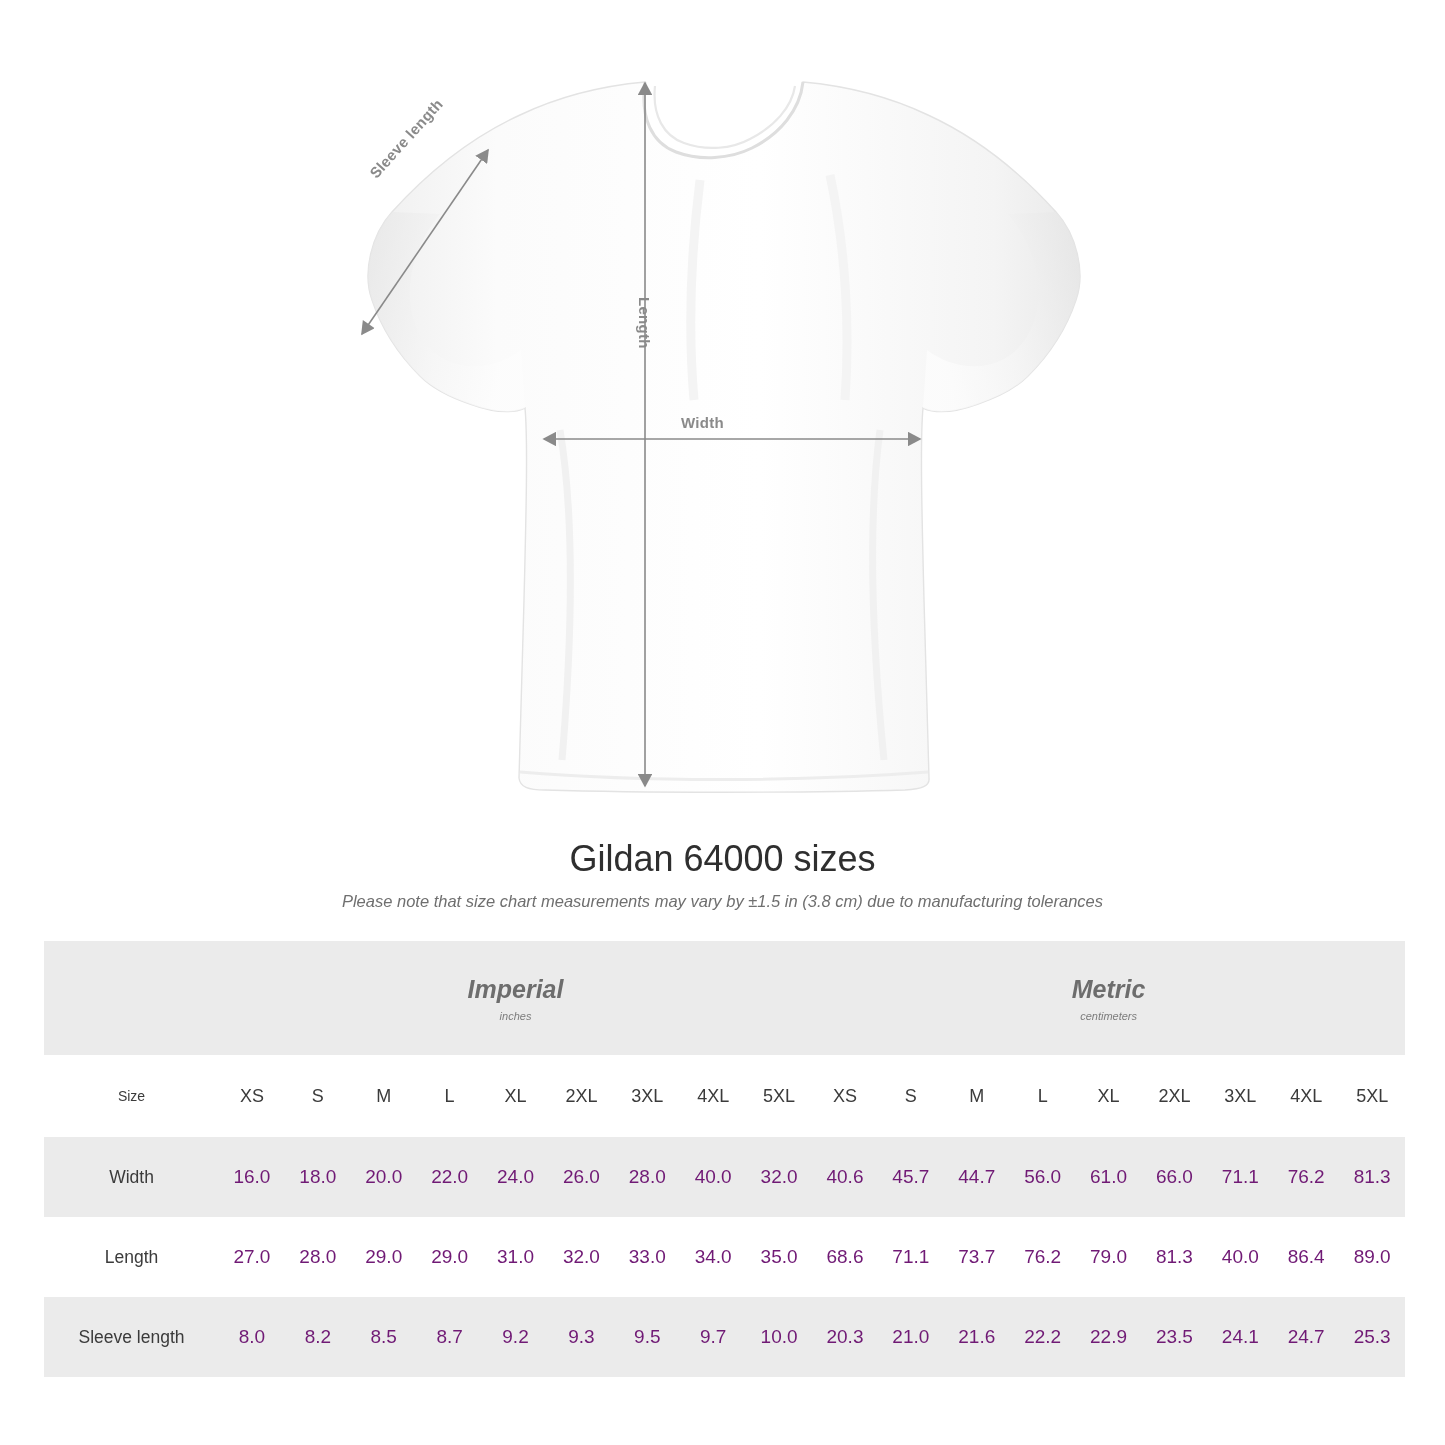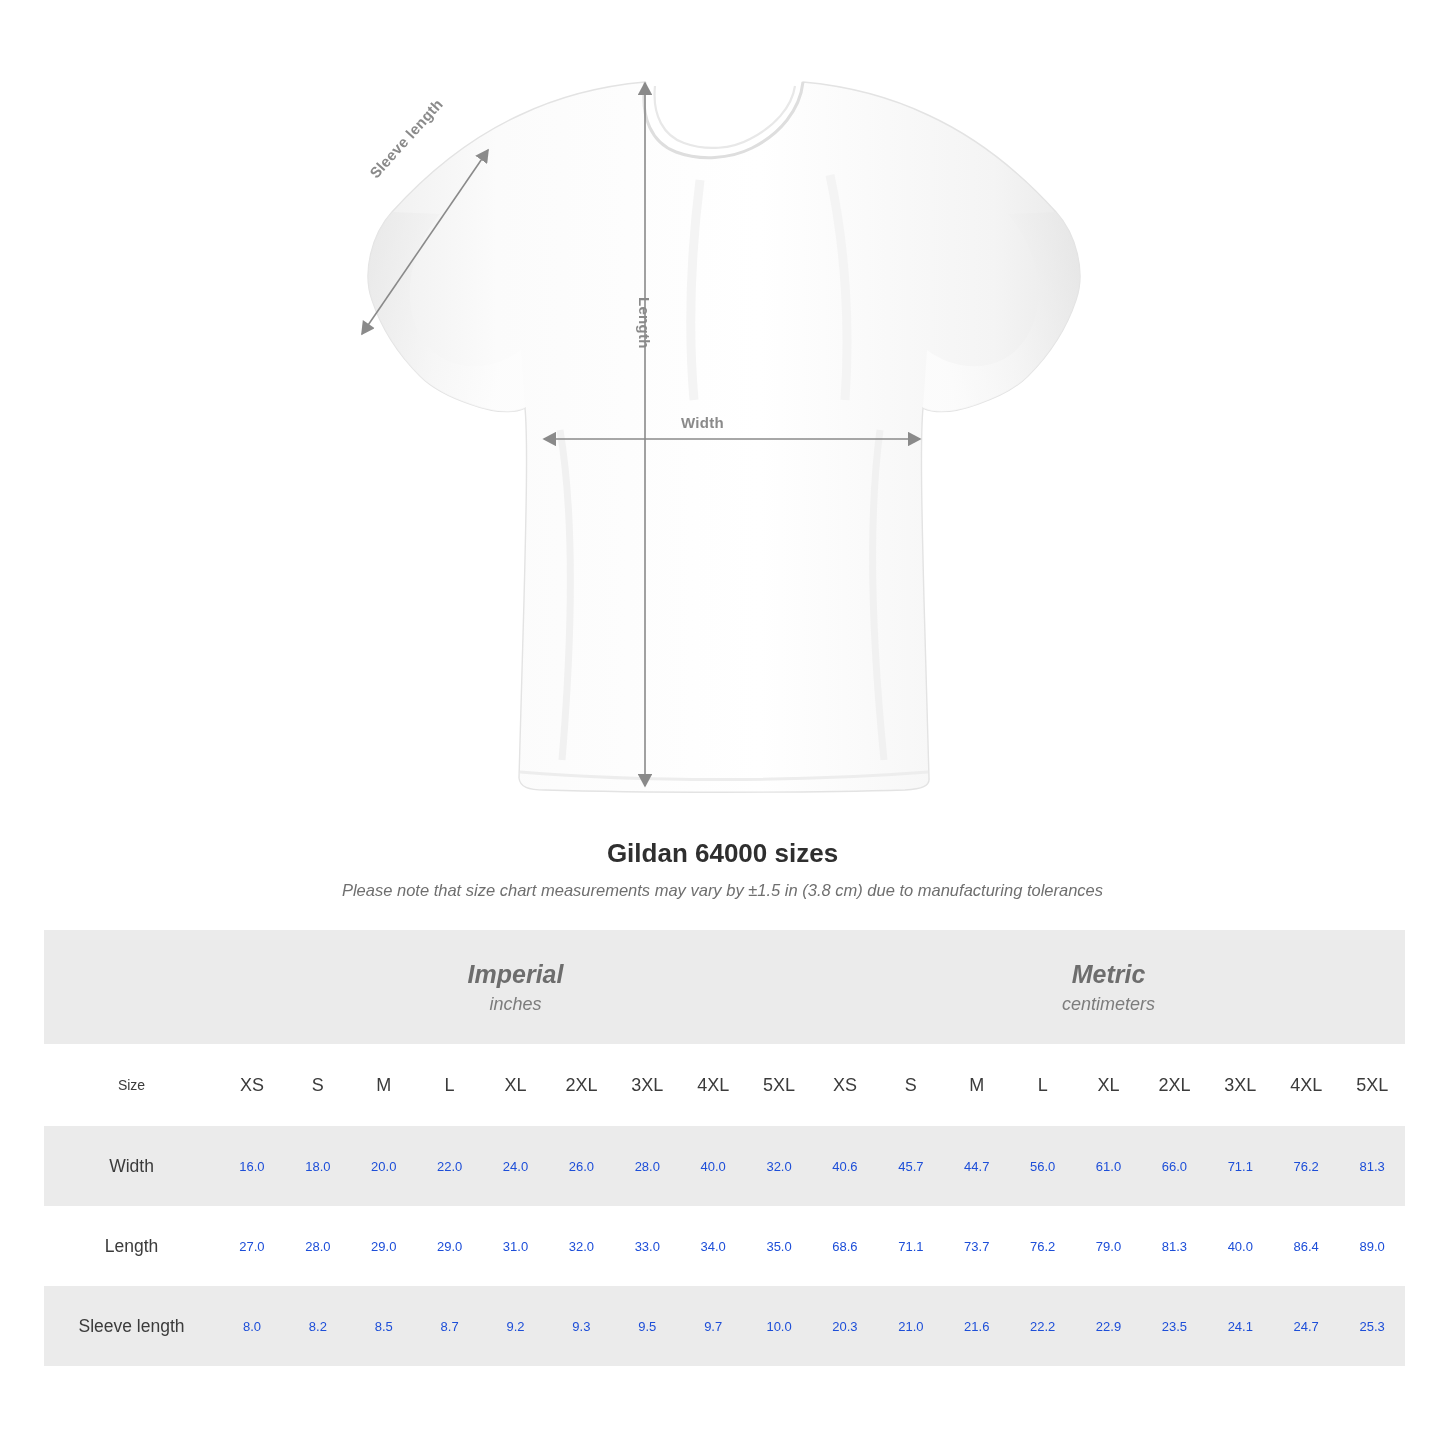--- a/index.html
+++ b/index.html
@@ -50,22 +50,22 @@
     left: 681px;
     top: 414px;
   }
 
   
   .title-block {
     text-align: center;
     margin-top: 18px;
   }
   .chart-title {
-    font-size: 26px;
-    font-weight: bold;
+    font-size: 36px;
+    font-weight: normal;
     color: #2f2f2f;
     margin: 0 0 4px 0;
   }
   .chart-note {
     font-size: 16.5px;
     font-style: italic;
     color: #6f6f6f;
     margin: 12px;
   }
 
@@ -91,42 +91,42 @@
     vertical-align: middle;
   }
   .unit-name {
     font-size: 25px;
     font-weight: bold;
     font-style: italic;
     color: #6d6d6d;
     line-height: 1.25;
   }
   .unit-sub {
-    font-size: 18px;
+    font-size: 11px;
     font-style: italic;
     color: #7c7c7c;
     margin-top: 4px;
     text-align: center;
   }
   
   .row-size td {
     background: #ffffff;
     height: 80px;
     font-size: 18px;
     font-weight: bold;
     color: #3b3b3b;
   }
   .row-size td.rowhead {
     font-size: 14px;
   }
   
   .row-data td {
     height: 78px;
-    font-size: 13px;
-    color: #1d4ed8;
+    font-size: 19px;
+    color: #701a75;
   }
   .row-data.shade td { background: #ebebeb; }
   .row-data.plain td { background: #ffffff; }
   td.rowhead {
     font-weight: bold;
     font-size: 17.5px;
     color: #3b3b3b;
   }
   col.c-head { width: 175px; }
   col.c-cell { width: 65.9px; }

